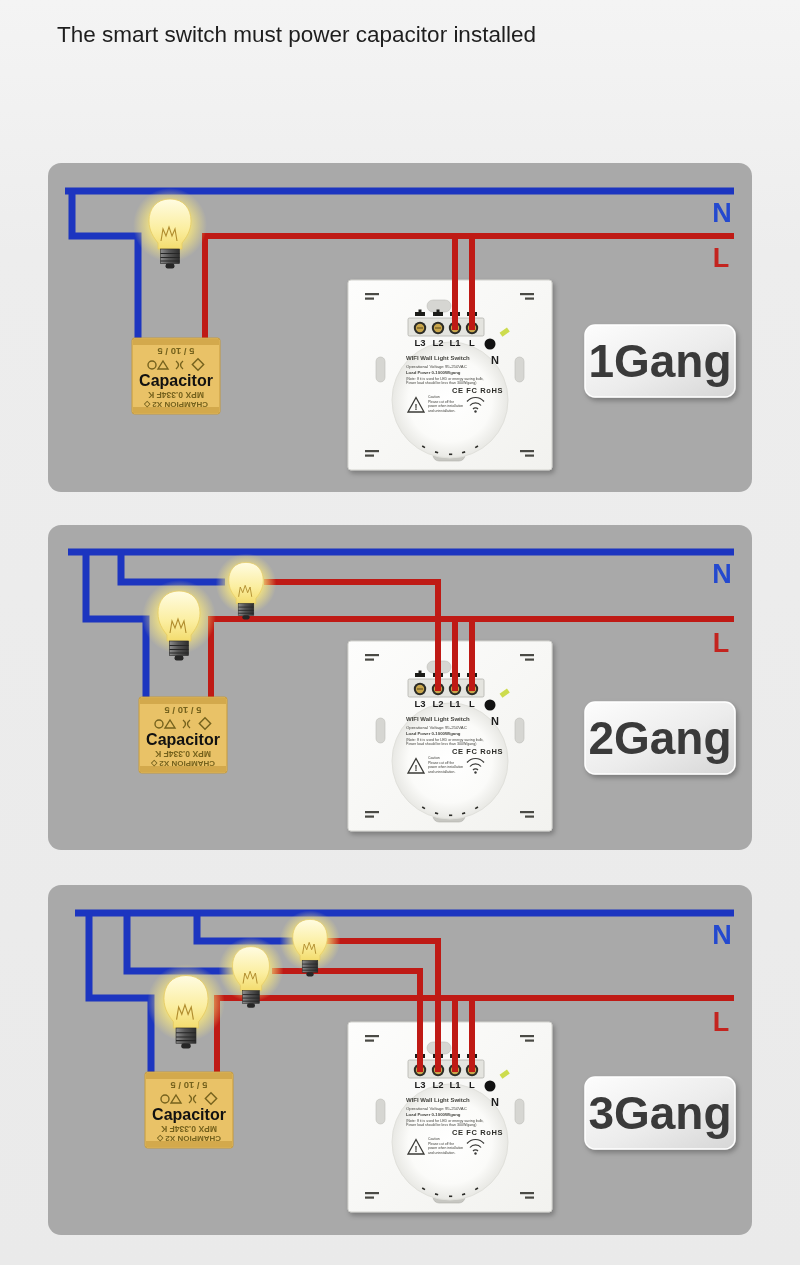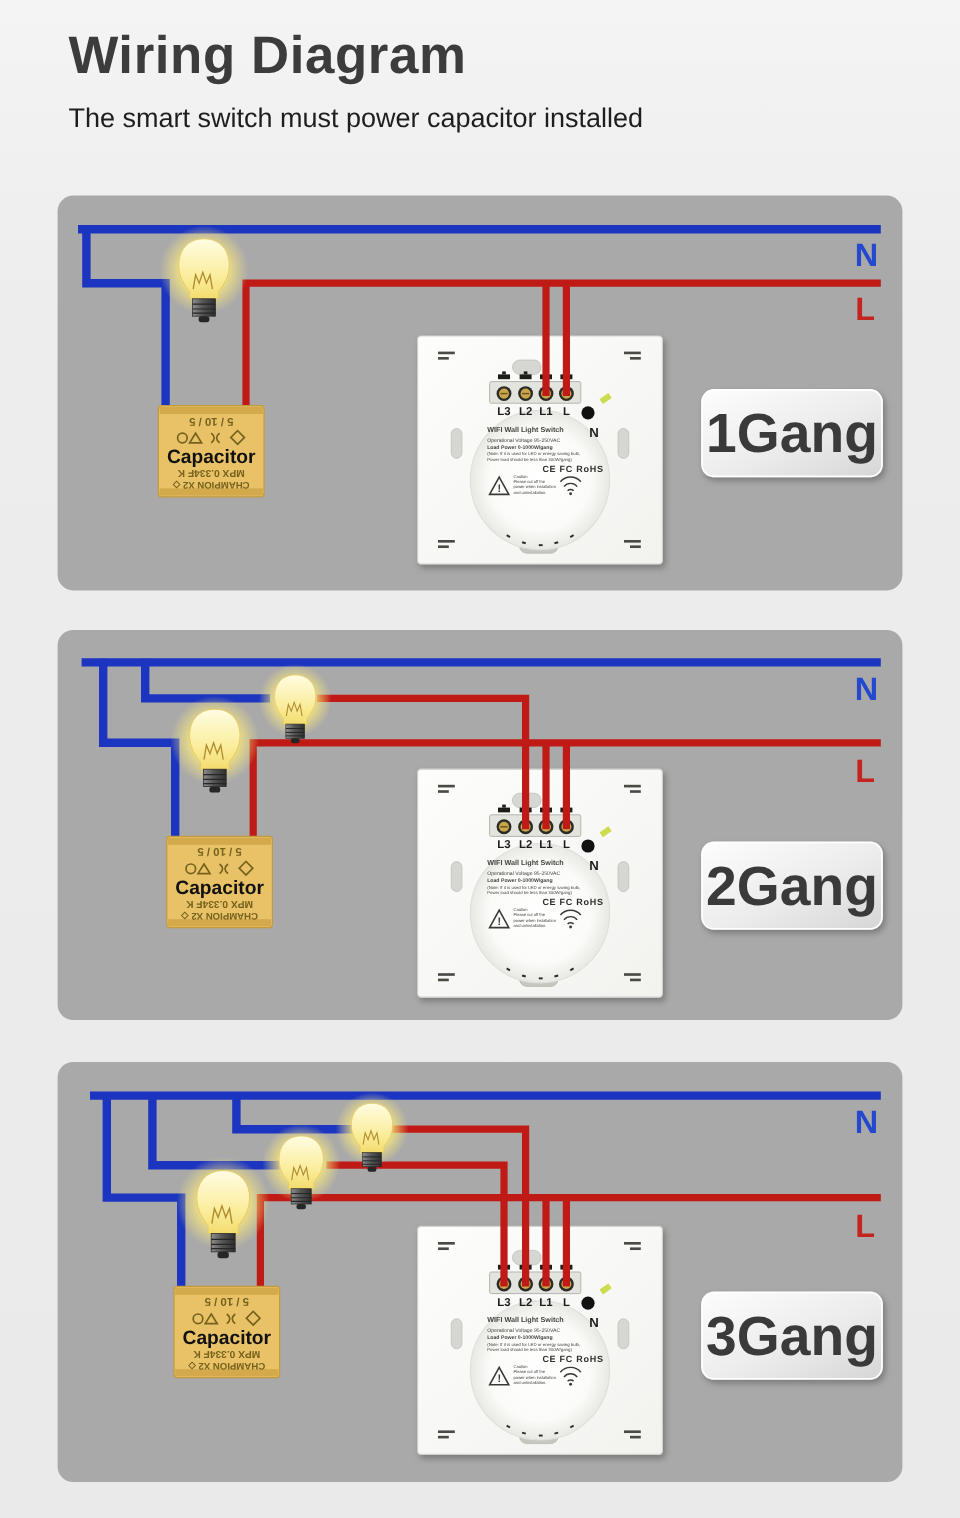--- a/index.html
+++ b/index.html
@@ -26,21 +26,20 @@
   .l-label{fill:var(--live-label,#c3241f);font-size:27px;font-weight:bold;text-anchor:middle;}
   .badge-text{fill:var(--badge-text,#3a3a3a);font-size:46px;font-weight:bold;text-anchor:middle;}
   .term-label{font-size:9.5px;font-weight:bold;fill:#1c1c1c;text-anchor:middle;}
   .sw-small{fill:#44443f;}
   .cap-mark{fill:#75621d;font-weight:bold;text-anchor:middle;}
 </style>
 </head>
 <body>
 
 <div class="header">
-  <h1 class="page-title">Wiring Diagram</h1>
   <p class="page-subtitle">The smart switch must power capacitor installed</p>
 </div>
 
 <svg width="800" height="1265" viewBox="0 0 800 1265">
   <defs>
     <radialGradient id="glowGrad">
       <stop offset="0%" stop-color="#fdf5b6" stop-opacity="0.97"></stop>
       <stop offset="55%" stop-color="#f8e77e" stop-opacity="0.8"></stop>
       <stop offset="100%" stop-color="#f8e77e" stop-opacity="0"></stop>
     </radialGradient>

